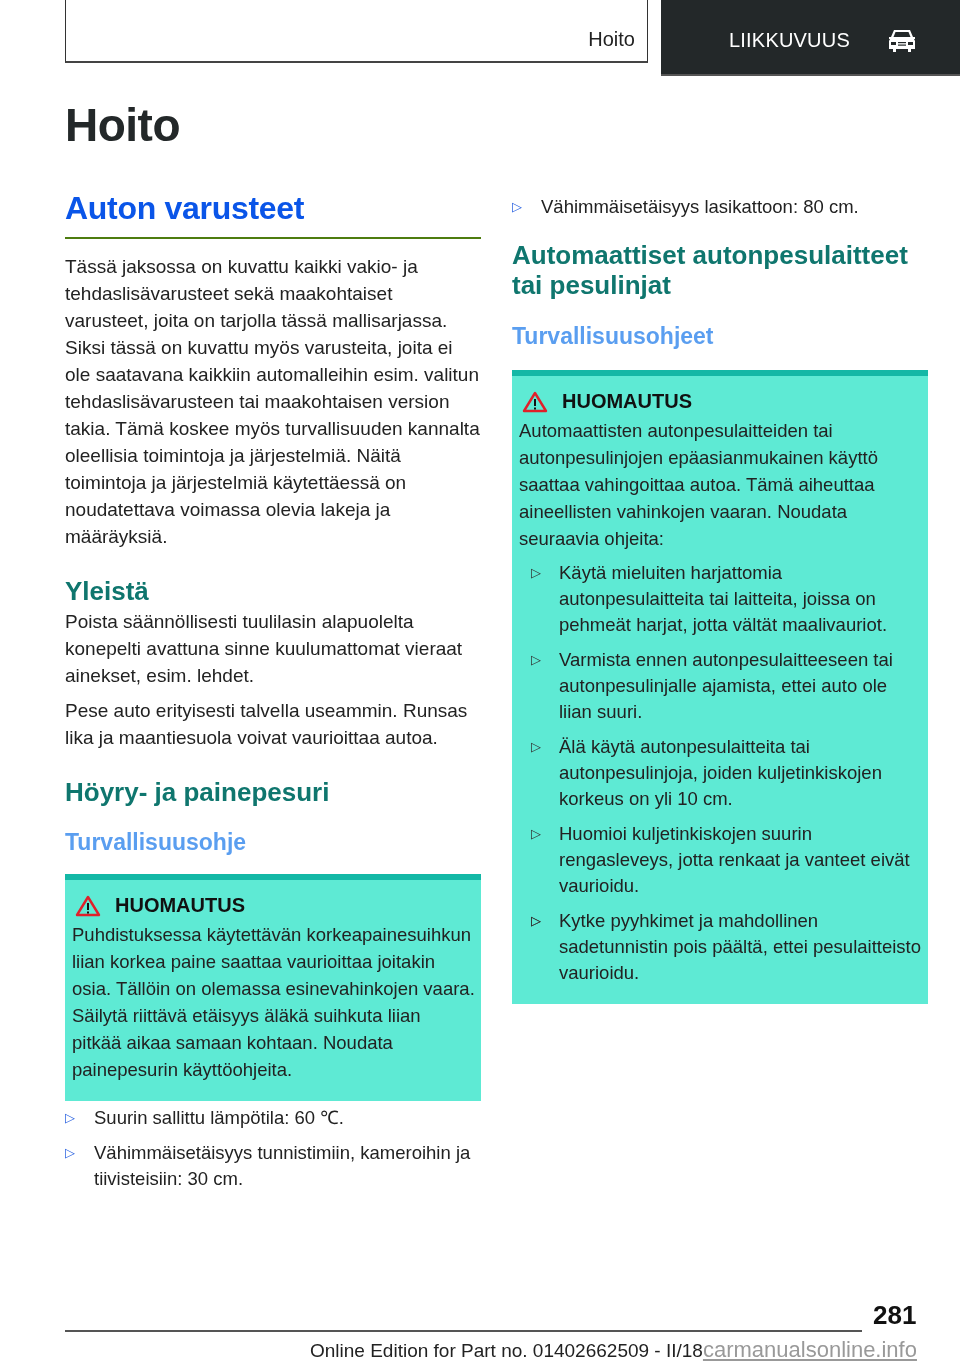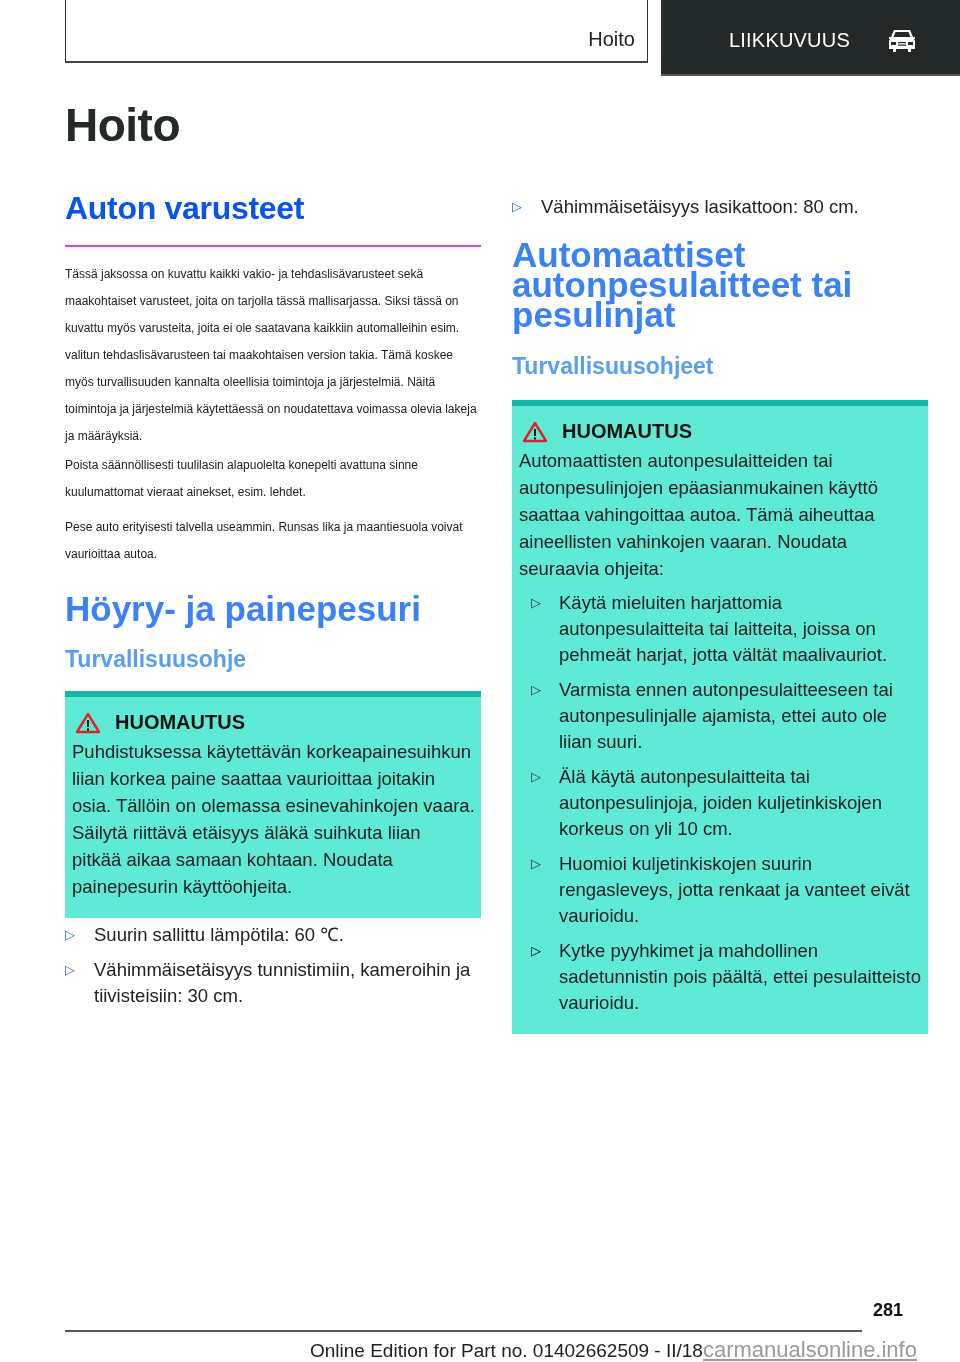--- a/index.html
+++ b/index.html
@@ -18,40 +18,40 @@
   .hdr-right .car { position: absolute; left: 226px; top: 27px; }
 
   .page-title { position: absolute; left: 65px; top: 98px; font-size: 46px; font-weight: bold;
                 color: #232829; margin: 0; letter-spacing: -0.5px; }
 
   .col { position: absolute; width: 416px; }
   .colL { left: 65px; top: 190px; }
   .colR { left: 512px; top: 190px; }
 
   h2.sec { font-size: 32px; font-weight: bold; color: #0a55e8; margin: 0;
-           padding-bottom: 18px; border-bottom: 2px solid #d946ef; letter-spacing: -0.3px; }
-  h3.sub { font-size: 35px; font-weight: bold; color: #3b82f6; margin: 0; line-height: 30px; }
+           padding-bottom: 10px; border-bottom: 2px solid #4d7c0f; letter-spacing: -0.3px; }
+  h3.sub { font-size: 26px; font-weight: bold; color: #0f766e; margin: 0; line-height: 30px; }
   h4.subsub { font-size: 23px; font-weight: bold; color: #5a9ef0; margin: 0; }
 
-  p.body { font-size: 12px; line-height: 27px; margin: 0; color: #222; }
+  p.body { font-size: 19px; line-height: 27px; margin: 0; color: #222; }
 
   .notice { background: #5eead4; border-top: 6px solid #14b8a6; padding: 14px 6px 18px 7px; }
   .notice .ntitle { font-size: 20px; font-weight: bold; color: #111; display: flex;
                     align-items: center; gap: 14px; margin-bottom: 4px; margin-left: 3px; }
   .notice p.body { font-size: 18.5px; line-height: 27px; }
 
   ul.tri { list-style: none; margin: 0; padding: 0; }
   ul.tri li { position: relative; padding-left: 29px; font-size: 18.5px; line-height: 26px;
               color: #222; margin-bottom: 9px; }
   ul.tri li .mk { position: absolute; left: 0; top: 0; color: #2a62e0; font-size: 13px; }
   .notice ul.tri li { padding-left: 40px; }
   .notice ul.tri li .mk { left: 12px; color: #333; }
 
   .footer-line { position: absolute; left: 65px; top: 1330px; width: 797px; height: 2px; background: #555; }
-  .page-num { position: absolute; left: 873px; top: 1300px; font-size: 18px; font-weight: bold; color: #111; }
+  .page-num { position: absolute; left: 873px; top: 1300px; font-size: 26px; font-weight: bold; color: #111; }
   .footer-text { position: absolute; left: 310px; top: 1337px; font-size: 19px; color: #222; white-space: nowrap; }
   .footer-text .wm { color: #999; font-size: 22px; text-decoration: underline; }
 </style>
 </head>
 <body>
 
 <div class="hdr-left">
   <span>Hoito</span>
 </div>
 <div class="hdr-right">
@@ -66,20 +66,21 @@
   </svg>
 </div>
 
 <h1 class="page-title">Hoito</h1>
 
 <div class="col colL">
   <h2 class="sec">Auton varusteet</h2>
   <p class="body" style="margin-top:14px;">Tässä jaksossa on kuvattu kaikki vakio- ja tehdaslisävarusteet sekä maakohtaiset varusteet, joita on tarjolla tässä mallisarjassa. Siksi tässä on kuvattu myös varusteita, joita ei ole saatavana kaikkiin automalleihin esim. valitun tehdaslisävarusteen tai maakohtaisen version takia. Tämä koskee myös turvallisuuden kannalta oleellisia toimintoja ja järjestelmiä. Näitä toimintoja ja järjestelmiä käytettäessä on noudatettava voimassa olevia lakeja ja määräyksiä.</p>
 
 
+  <h3 class="sub" style="margin-top:26px;">Yleistä</h3>
   <p class="body" style="margin-top:2px;">Poista säännöllisesti tuulilasin alapuolelta konepelti avattuna sinne kuulumattomat vieraat ainekset, esim. lehdet.</p>
   <p class="body" style="margin-top:8px;">Pese auto erityisesti talvella useammin. Runsas lika ja maantiesuola voivat vaurioittaa autoa.</p>
 
   <h3 class="sub" style="margin-top:26px;">Höyry- ja painepesuri</h3>
   <h4 class="subsub" style="margin-top:22px;">Turvallisuusohje</h4>
 
   <div class="notice" style="margin-top:18px;">
     <div class="ntitle">
       <svg width="26" height="22" viewBox="0 0 26 22">
         <path d="M13 2 L24 20 L2 20 Z" fill="none" stroke="#e0202a" stroke-width="2.4" stroke-linejoin="round"></path>

